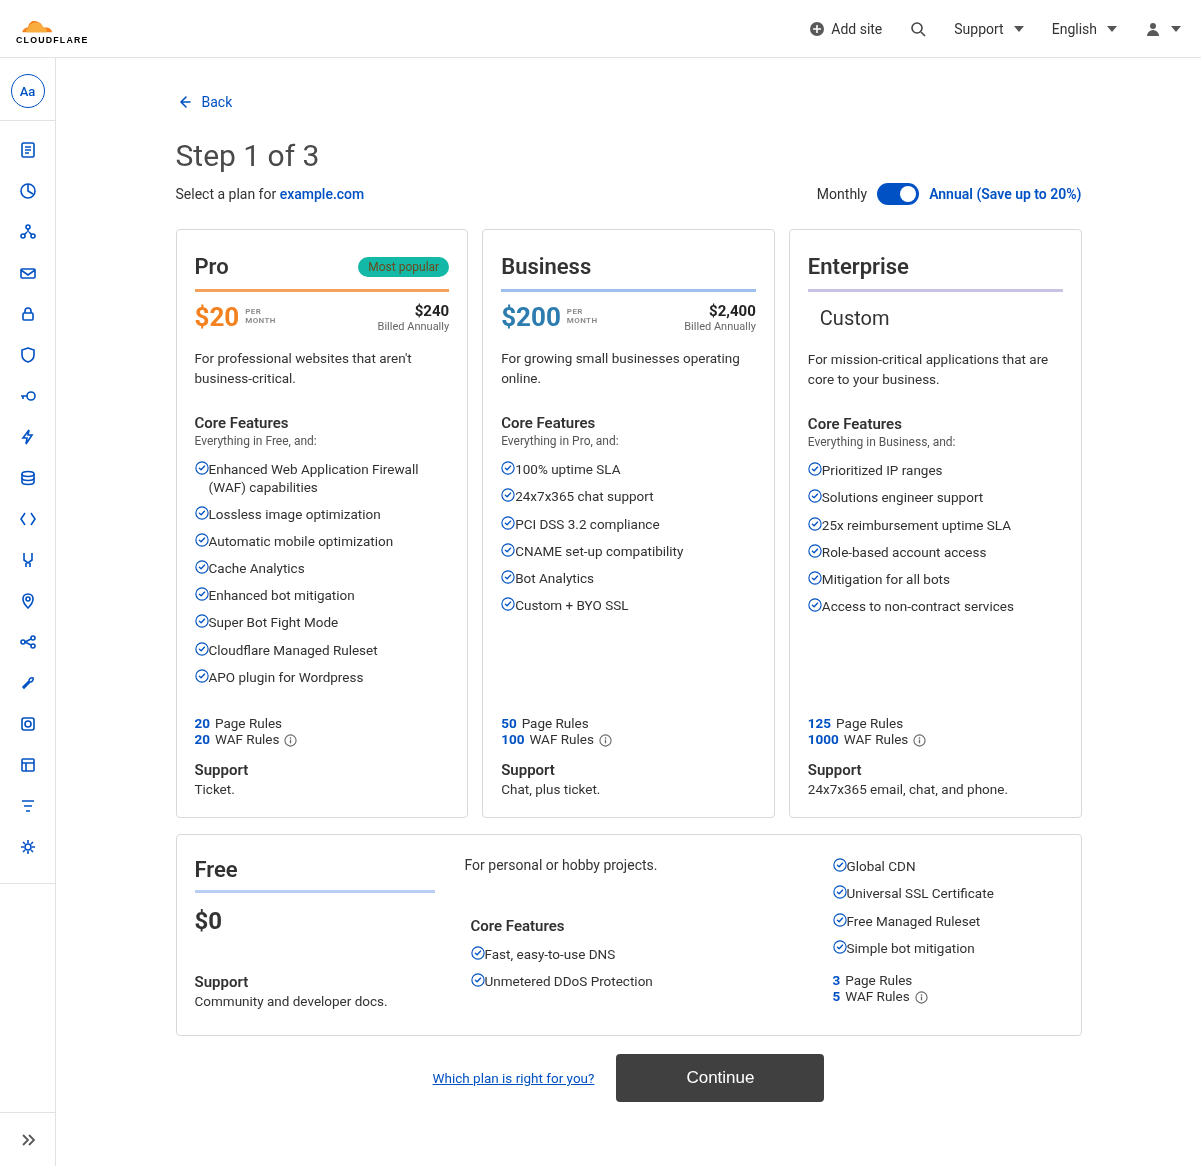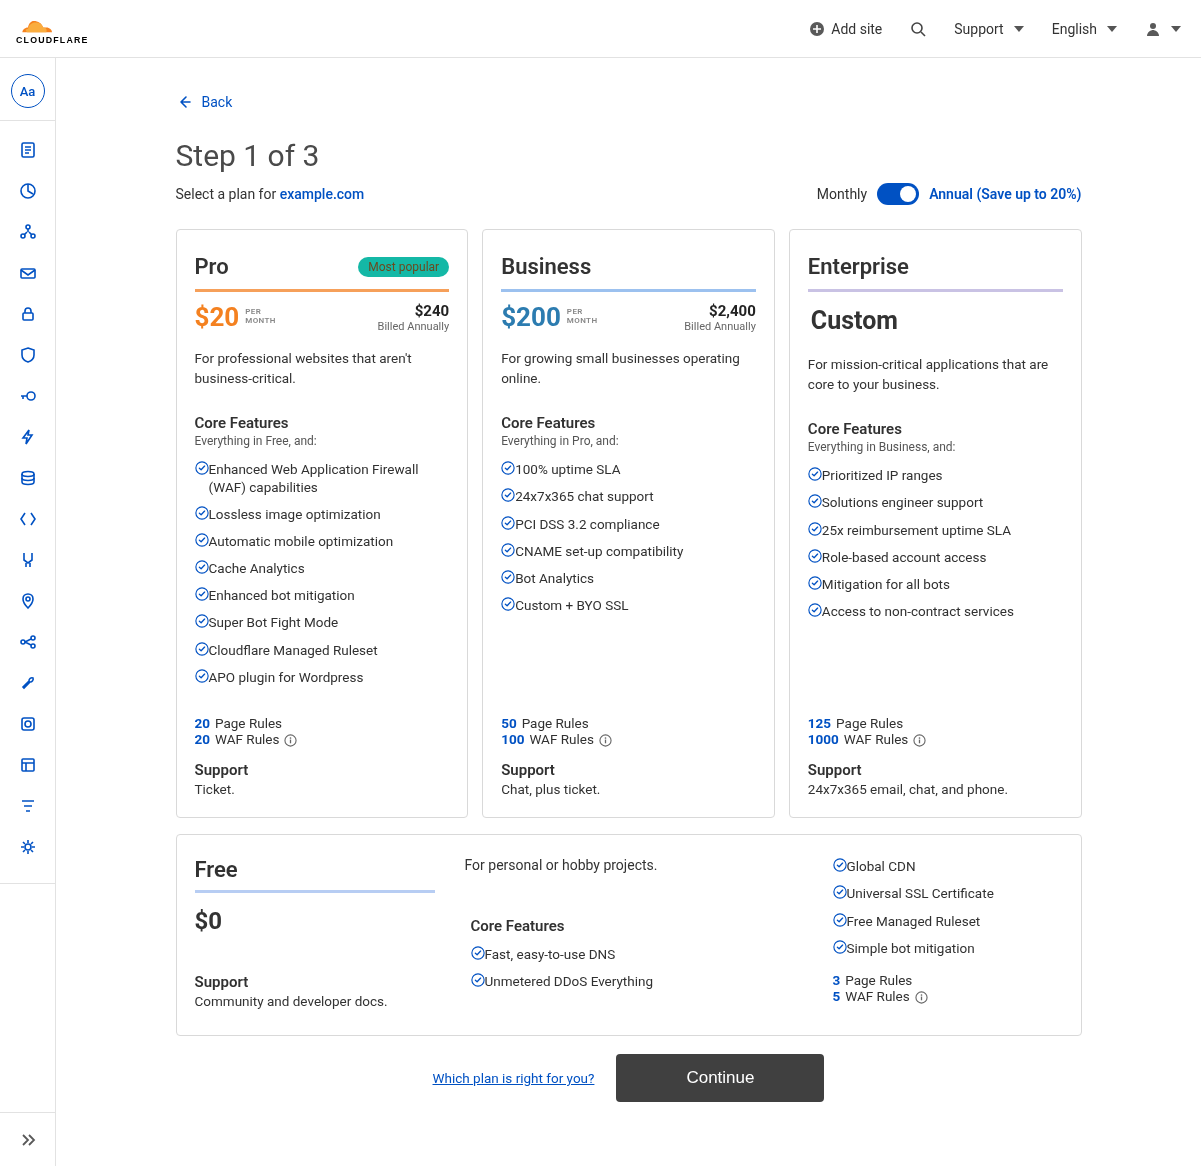--- a/index.html
+++ b/index.html
@@ -55,21 +55,21 @@
   .price-row { display: flex; justify-content: space-between; align-items: flex-start; margin-bottom: 16px; }
   .price-main { display: flex; align-items: flex-start; gap: 6px; }
   .price-amount { font-size: 26px; font-weight: 700; }
   .price-pro .price-amount { color: #f48120; }
   .price-biz .price-amount { color: #2c7cb0; }
   .price-unit { font-size: 8px; font-weight: 600; color: #888; line-height: 1.1; letter-spacing: 0.4px; margin-top: 6px; }
   .price-annual { text-align: right; }
   .price-annual .amt { font-weight: 700; font-size: 15px; color: #222; }
   .price-annual .lbl { font-size: 11px; color: #666; }
 
-  .ent-custom { font-size: 25px; color: #333; margin: 4px 3px 20px; font-weight: bold; }
+  .ent-custom { font-size: 20px; color: #333; margin: 4px 12px 20px; }
 
   .plan-desc { font-size: 13.5px; color: #333; line-height: 1.45; margin-bottom: 26px; }
 
   .section-h { font-size: 15px; font-weight: 600; margin-bottom: 2px; }
   .section-sub { font-size: 12px; color: #555; margin-bottom: 12px; }
 
   .feat-list { list-style: none; display: flex; flex-direction: column; gap: 8px; margin-bottom: auto; }
   .feat-list li { display: flex; align-items: flex-start; font-size: 13.5px; line-height: 1.35; }
   .check-ic { flex-shrink: 0; margin-top: 1px; }
   .check-ic svg { width: 14px; height: 14px; }
@@ -518,21 +518,21 @@
               <li>
                 <span class="check-ic"><svg viewBox="0 0 16 16">
                     <use href="#ic-check"></use>
                   </svg></span>
                 <span>Fast, easy-to-use DNS</span>
               </li>
               <li>
                 <span class="check-ic"><svg viewBox="0 0 16 16">
                     <use href="#ic-check"></use>
                   </svg></span>
-                <span>Unmetered DDoS Everything</span>
+                <span>Unmetered DDoS Protection</span>
               </li>
             </ul>
         </div>
         <div class="free-col3">
           <ul class="feat-list">
               <li>
                 <span class="check-ic"><svg viewBox="0 0 16 16">
                     <use href="#ic-check"></use>
                   </svg></span>
                 <span>Global CDN</span>

